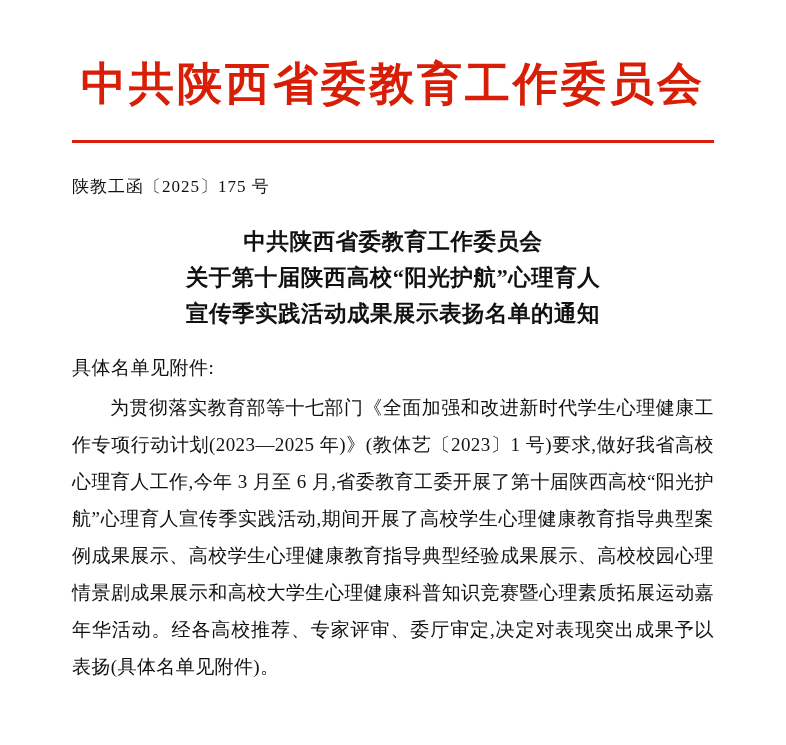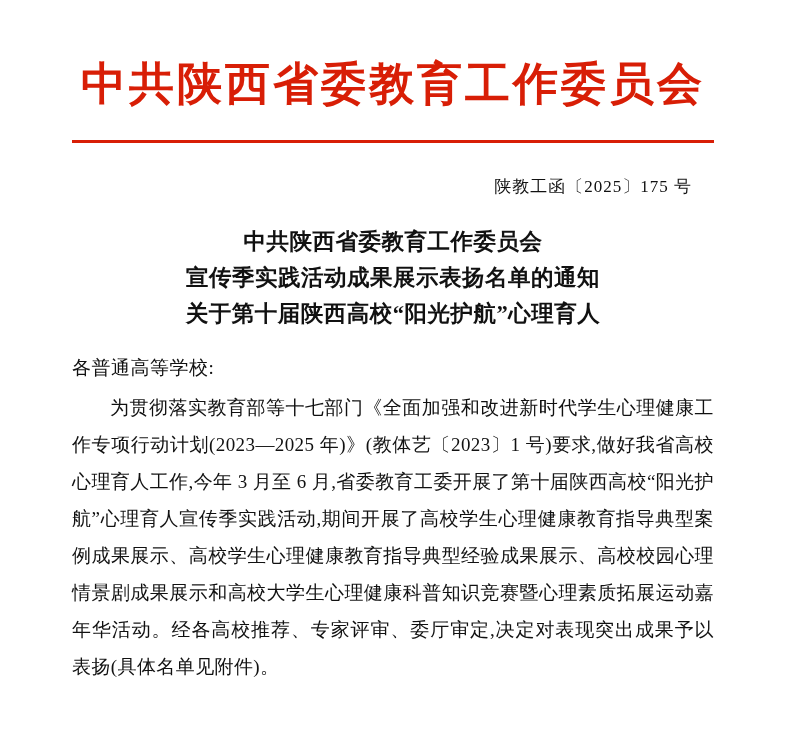--- a/index.html
+++ b/index.html
@@ -32,21 +32,20 @@
     padding-top: 52px;
     white-space: nowrap;
   }
   .rule {
     margin-top: 30px;
     height: 3px;
     background: #d81e06;
   }
   .doc-number {
     margin-top: 32px;
-    text-align: right;
     font-size: 17px;
     letter-spacing: 1px;
     padding-right: 22px;
   }
   .title-block {
     margin-top: 26px;
     text-align: center;
     font-weight: bold;
     font-size: 22.5px;
     line-height: 1.62;
@@ -79,23 +78,23 @@
 <div class="page">
 
   <div class="letterhead">中共陕西省委教育工作委员会</div>
 
   <div class="rule"></div>
 
   <div class="doc-number">陕教工函〔2025〕175 号</div>
 
   <div class="title-block">
     <div class="title-line">中共陕西省委教育工作委员会</div>
+    <div class="title-line">关于第十届陕西高校“阳光护航”心理育人</div>
     <div class="title-line">宣传季实践活动成果展示表扬名单的通知</div>
-    <div class="title-line">关于第十届陕西高校“阳光护航”心理育人</div>
   </div>
 
-  <div class="salutation">各普通高等学校:</div>
+  <div class="salutation">具体名单见附件:</div>
 
   <div class="body-text">
     <span class="indent"></span><span>为贯彻落实教育部等十七部门《全面加强和改进新时代学生心理健康工作专项行动计划(2023—2025 年)》(教体艺〔2023〕1 号)要求,做好我省高校心理育人工作,今年 3 月至 6 月,省委教育工委开展了第十届陕西高校“阳光护航”心理育人宣传季实践活动,期间开展了高校学生心理健康教育指导典型案例成果展示、高校学生心理健康教育指导典型经验成果展示、高校校园心理情景剧成果展示和高校大学生心理健康科普知识竞赛暨心理素质拓展运动嘉年华活动。经各高校推荐、专家评审、委厅审定,决定对表现突出成果予以表扬(具体名单见附件)。</span>
   </div>
 
 </div>
 
 </body></html>

